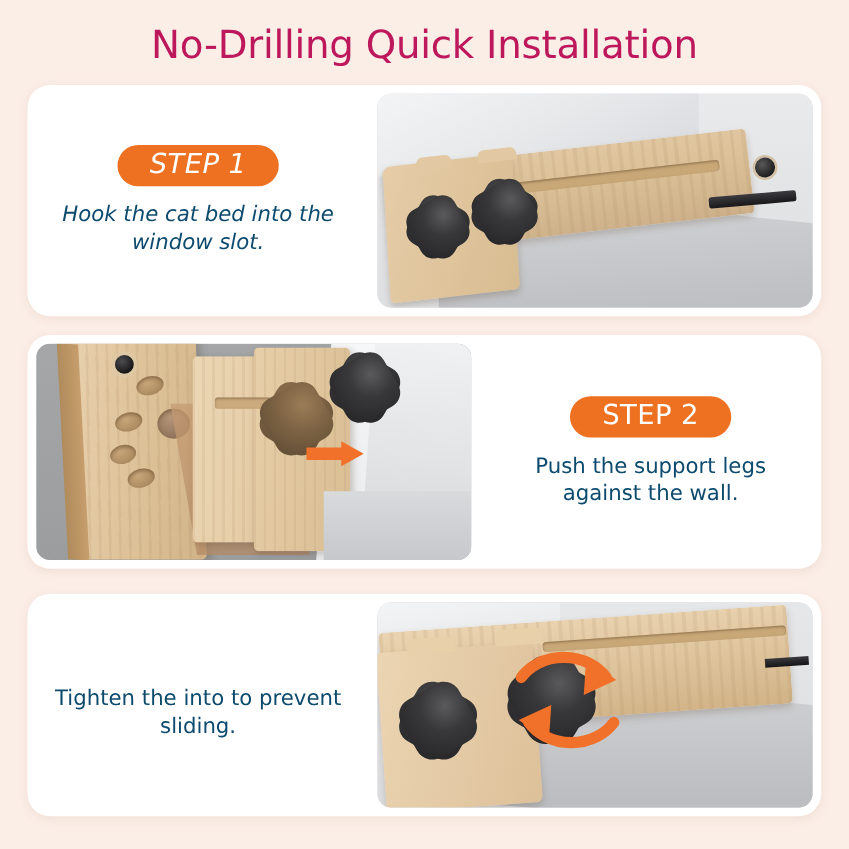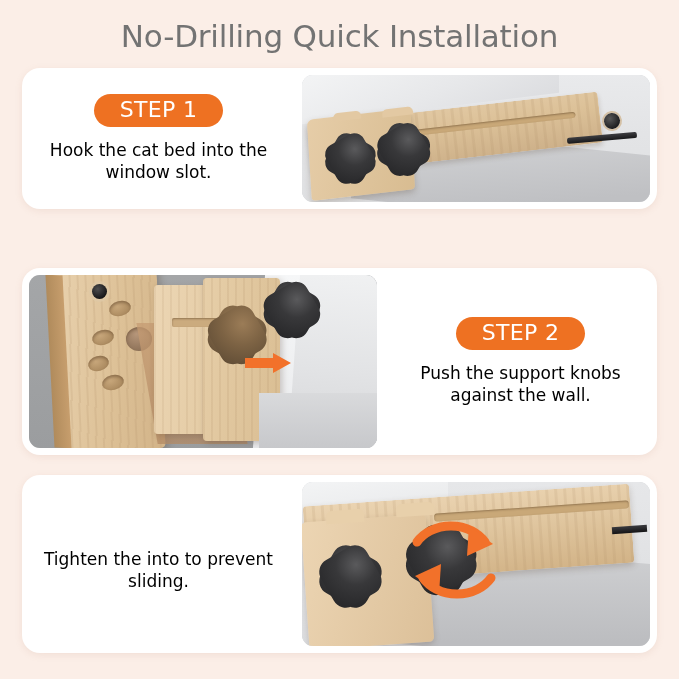--- a/index.html
+++ b/index.html
@@ -16,35 +16,35 @@
   .page { width: 679px; height: 679px; position: relative; }
 
   
   .title {
     position: absolute;
     top: 18px; left: 0; right: 0;
     text-align: center;
     font-size: 31px;
     font-weight: 400;
     letter-spacing: -0.2px;
-    color: #737373;
+    color: #be185d;
     font-family: "DejaVu Sans", sans-serif;
   }
 
   
   .card {
     position: absolute;
     background: #ffffff;
     border-radius: 18px;
     box-shadow: 0 2px 7px rgba(190,150,130,0.16);
     overflow: hidden;
     display: flex;
     align-items: stretch;
   }
-  .card-1 { left: 22px; top: 68px;  width: 635px; height: 141px; }
+  .card-1 { left: 22px; top: 68px;  width: 635px; height: 185px; font-style: italic; }
   .card-2 { left: 22px; top: 268px; width: 635px; height: 187px; }
   .card-3 { left: 22px; top: 475px; width: 635px; height: 178px; }
 
   .card-2 { flex-direction: row-reverse; }
 
   
   .text-pane {
     width: 273px;
     flex: none;
     display: flex;
@@ -60,21 +60,21 @@
     padding: 4px 26px 6px;
     font-size: 22px;
     font-family: "DejaVu Sans", sans-serif;
     letter-spacing: 0.3px;
     line-height: 1.05;
     white-space: nowrap;
   }
   .step-caption {
     margin-top: 12px;
     text-align: center;
-    color: #000000;
+    color: #0c4a6e;
     font-size: 17px;
     line-height: 1.32;
     font-family: "DejaVu Sans", sans-serif;
     font-weight: 400;
     max-width: 235px;
   }
 
   
   .photo-pane {
     flex: 1 1 auto;
@@ -329,21 +329,21 @@
       <div class="knob p1-knob-a"></div>
       <div class="knob p1-knob-b"></div>
     </div>
 
   </div>
 
   <div class="card card-2">
 
     <div class="text-pane">
       <div class="step-badge">STEP 2</div>
-      <div class="step-caption">Push the support knobs against the wall.</div>
+      <div class="step-caption">Push the support legs against the wall.</div>
     </div>
 
     <div class="photo-pane">
       <div class="p2-bg"></div>
       <div class="p2-wallstrip"></div>
       <div class="p2-wallstrip2"></div>
       <div class="p2-sidepanel"></div>
       <div class="p2-edge"></div>
       <div class="phole ph1"></div>
       <div class="phole ph2"></div>

